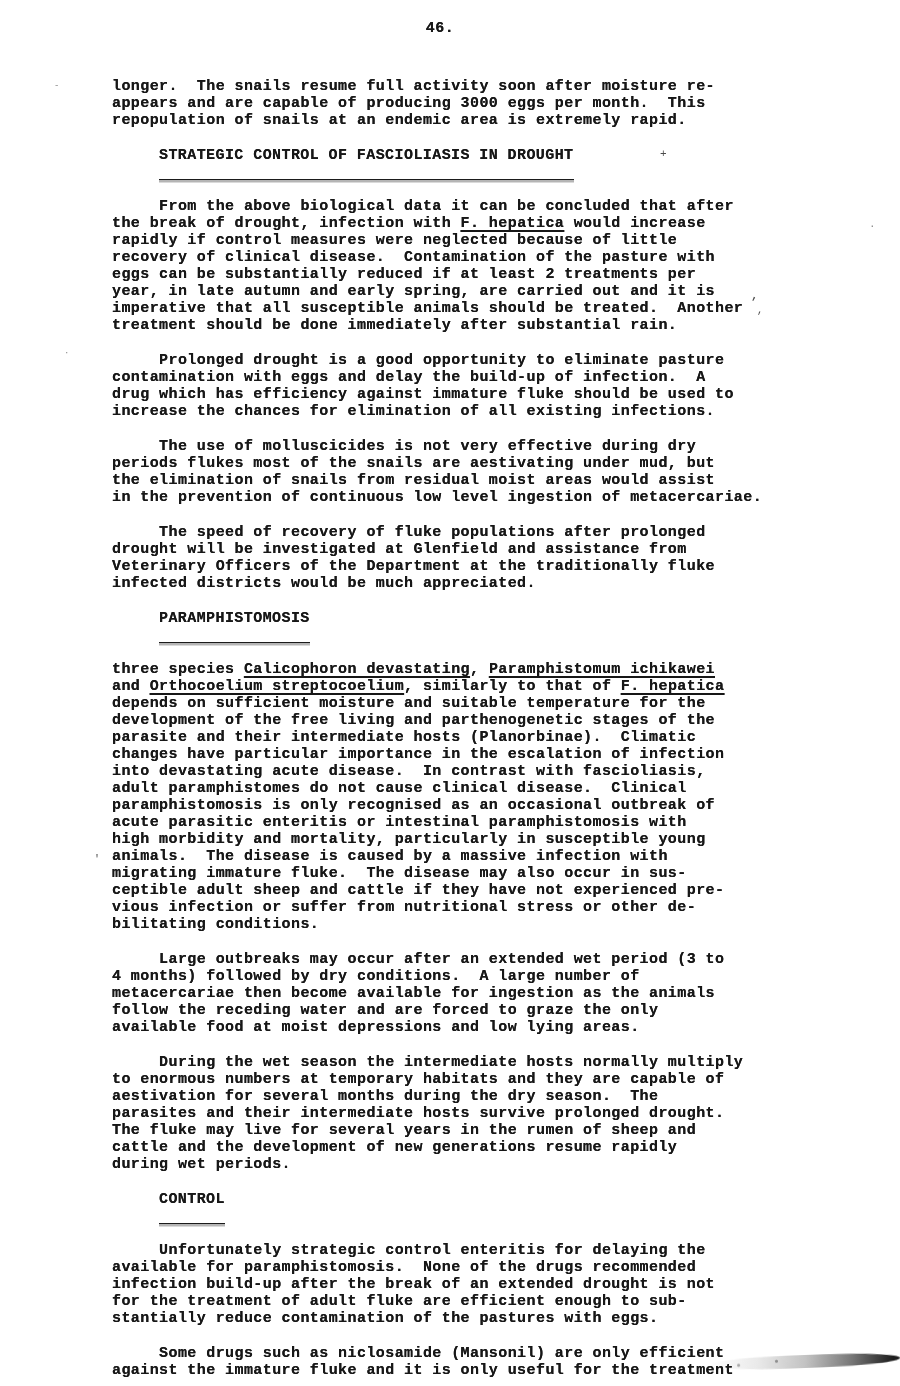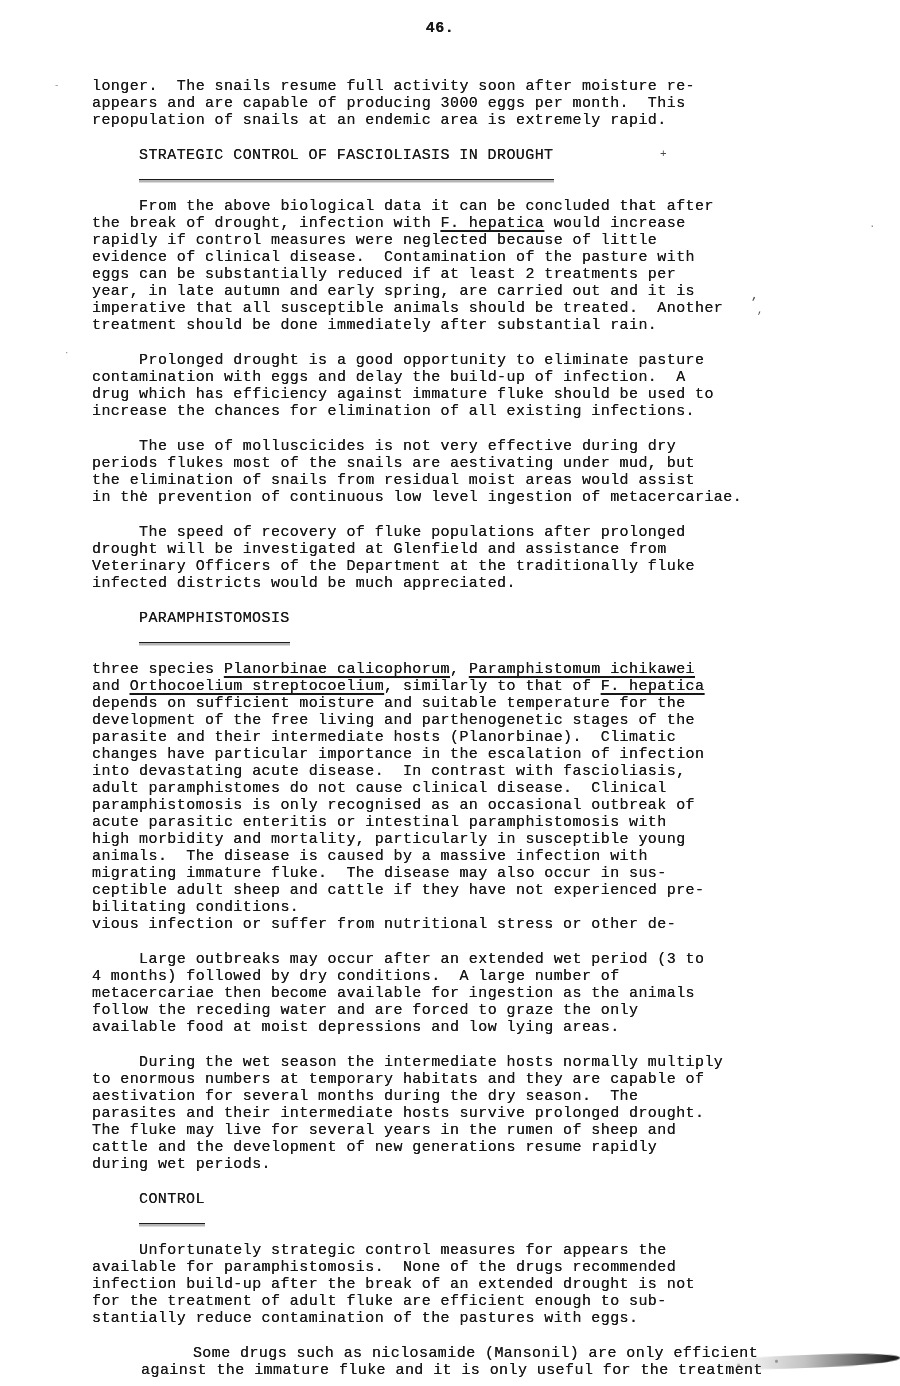--- a/index.html
+++ b/index.html
@@ -11,25 +11,25 @@
     font-family: "Liberation Mono", "DejaVu Sans Mono", monospace;
     color: #171717;
   }
   .page-number {
     position: absolute; top: 20px; left: 0; width: 880px;
     text-align: center;
     font-size: 15px; font-weight: bold; letter-spacing: .42px;
     text-shadow: 0 0 .6px rgba(10,10,10,.85);
   }
   .doc-body {
-    position: absolute; left: 92px; top: 78px; width: 720px;
-    font-size: 15px; font-weight: normal; letter-spacing: .42px;
+    position: absolute; left: 112px; top: 78px; width: 720px;
+    font-size: 15px; font-weight: bold; letter-spacing: .42px;
   }
   .block { margin-bottom: 18px; }
-  .block:last-child { margin-bottom: 0; text-align: center; }
+  .block:last-child { margin-bottom: 0; }
   .line {
     white-space: pre;
     line-height: 17px; height: 17px;
     text-shadow: 0 0 .6px rgba(10,10,10,.85);
   }
   .line u {
     text-decoration: underline;
     text-underline-offset: 3px;
     text-decoration-thickness: 1.6px;
   }
@@ -72,21 +72,21 @@
     <div class="block">
       <div class="line">longer.  The snails resume full activity soon after moisture re-</div>
       <div class="line">appears and are capable of producing 3000 eggs per month.  This</div>
       <div class="line">repopulation of snails at an endemic area is extremely rapid.</div>
     </div>
     <div class="block heading"><span class="heading-text">STRATEGIC CONTROL OF FASCIOLIASIS IN DROUGHT</span></div>
     <div class="block">
       <div class="line">     From the above biological data it can be concluded that after</div>
       <div class="line">the break of drought, infection with <u>F. hepatica</u> would increase</div>
       <div class="line">rapidly if control measures were neglected because of little</div>
-      <div class="line">evidence of clinical disease.  Contamination of the pasture with</div>
+      <div class="line">recovery of clinical disease.  Contamination of the pasture with</div>
       <div class="line">eggs can be substantially reduced if at least 2 treatments per</div>
       <div class="line">year, in late autumn and early spring, are carried out and it is</div>
       <div class="line">imperative that all susceptible animals should be treated.  Another</div>
       <div class="line">treatment should be done immediately after substantial rain.</div>
     </div>
     <div class="block">
       <div class="line">     Prolonged drought is a good opportunity to eliminate pasture</div>
       <div class="line">contamination with eggs and delay the build-up of infection.  A</div>
       <div class="line">drug which has efficiency against immature fluke should be used to</div>
       <div class="line">increase the chances for elimination of all existing infections.</div>
@@ -98,56 +98,56 @@
       <div class="line">in the prevention of continuous low level ingestion of metacercariae.</div>
     </div>
     <div class="block">
       <div class="line">     The speed of recovery of fluke populations after prolonged</div>
       <div class="line">drought will be investigated at Glenfield and assistance from</div>
       <div class="line">Veterinary Officers of the Department at the traditionally fluke</div>
       <div class="line">infected districts would be much appreciated.</div>
     </div>
     <div class="block heading"><span class="heading-text">PARAMPHISTOMOSIS</span></div>
     <div class="block">
-      <div class="line">three species <u>Planorbinae calicophorum</u>, <u>Paramphistomum ichikawei</u></div>
+      <div class="line">three species <u>Calicophoron devastating</u>, <u>Paramphistomum ichikawei</u></div>
       <div class="line">and <u>Orthocoelium streptocoelium</u>, similarly to that of <u>F. hepatica</u></div>
       <div class="line">depends on sufficient moisture and suitable temperature for the</div>
       <div class="line">development of the free living and parthenogenetic stages of the</div>
       <div class="line">parasite and their intermediate hosts (Planorbinae).  Climatic</div>
       <div class="line">changes have particular importance in the escalation of infection</div>
       <div class="line">into devastating acute disease.  In contrast with fascioliasis,</div>
       <div class="line">adult paramphistomes do not cause clinical disease.  Clinical</div>
       <div class="line">paramphistomosis is only recognised as an occasional outbreak of</div>
       <div class="line">acute parasitic enteritis or intestinal paramphistomosis with</div>
       <div class="line">high morbidity and mortality, particularly in susceptible young</div>
       <div class="line">animals.  The disease is caused by a massive infection with</div>
       <div class="line">migrating immature fluke.  The disease may also occur in sus-</div>
       <div class="line">ceptible adult sheep and cattle if they have not experienced pre-</div>
+      <div class="line">vious infection or suffer from nutritional stress or other de-</div>
       <div class="line">bilitating conditions.</div>
-      <div class="line">vious infection or suffer from nutritional stress or other de-</div>
     </div>
     <div class="block">
       <div class="line">     Large outbreaks may occur after an extended wet period (3 to</div>
       <div class="line">4 months) followed by dry conditions.  A large number of</div>
       <div class="line">metacercariae then become available for ingestion as the animals</div>
       <div class="line">follow the receding water and are forced to graze the only</div>
       <div class="line">available food at moist depressions and low lying areas.</div>
     </div>
     <div class="block">
       <div class="line">     During the wet season the intermediate hosts normally multiply</div>
       <div class="line">to enormous numbers at temporary habitats and they are capable of</div>
       <div class="line">aestivation for several months during the dry season.  The</div>
       <div class="line">parasites and their intermediate hosts survive prolonged drought.</div>
       <div class="line">The fluke may live for several years in the rumen of sheep and</div>
       <div class="line">cattle and the development of new generations resume rapidly</div>
       <div class="line">during wet periods.</div>
     </div>
     <div class="block heading"><span class="heading-text">CONTROL</span></div>
     <div class="block">
-      <div class="line">     Unfortunately strategic control measures for appears the</div>
+      <div class="line">     Unfortunately strategic control enteritis for delaying the</div>
       <div class="line">available for paramphistomosis.  None of the drugs recommended</div>
       <div class="line">infection build-up after the break of an extended drought is not</div>
       <div class="line">for the treatment of adult fluke are efficient enough to sub-</div>
       <div class="line">stantially reduce contamination of the pastures with eggs.</div>
     </div>
     <div class="block">
       <div class="line">     Some drugs such as niclosamide (Mansonil) are only efficient</div>
       <div class="line">against the immature fluke and it is only useful for the treatment</div>
     </div>
   </main>

